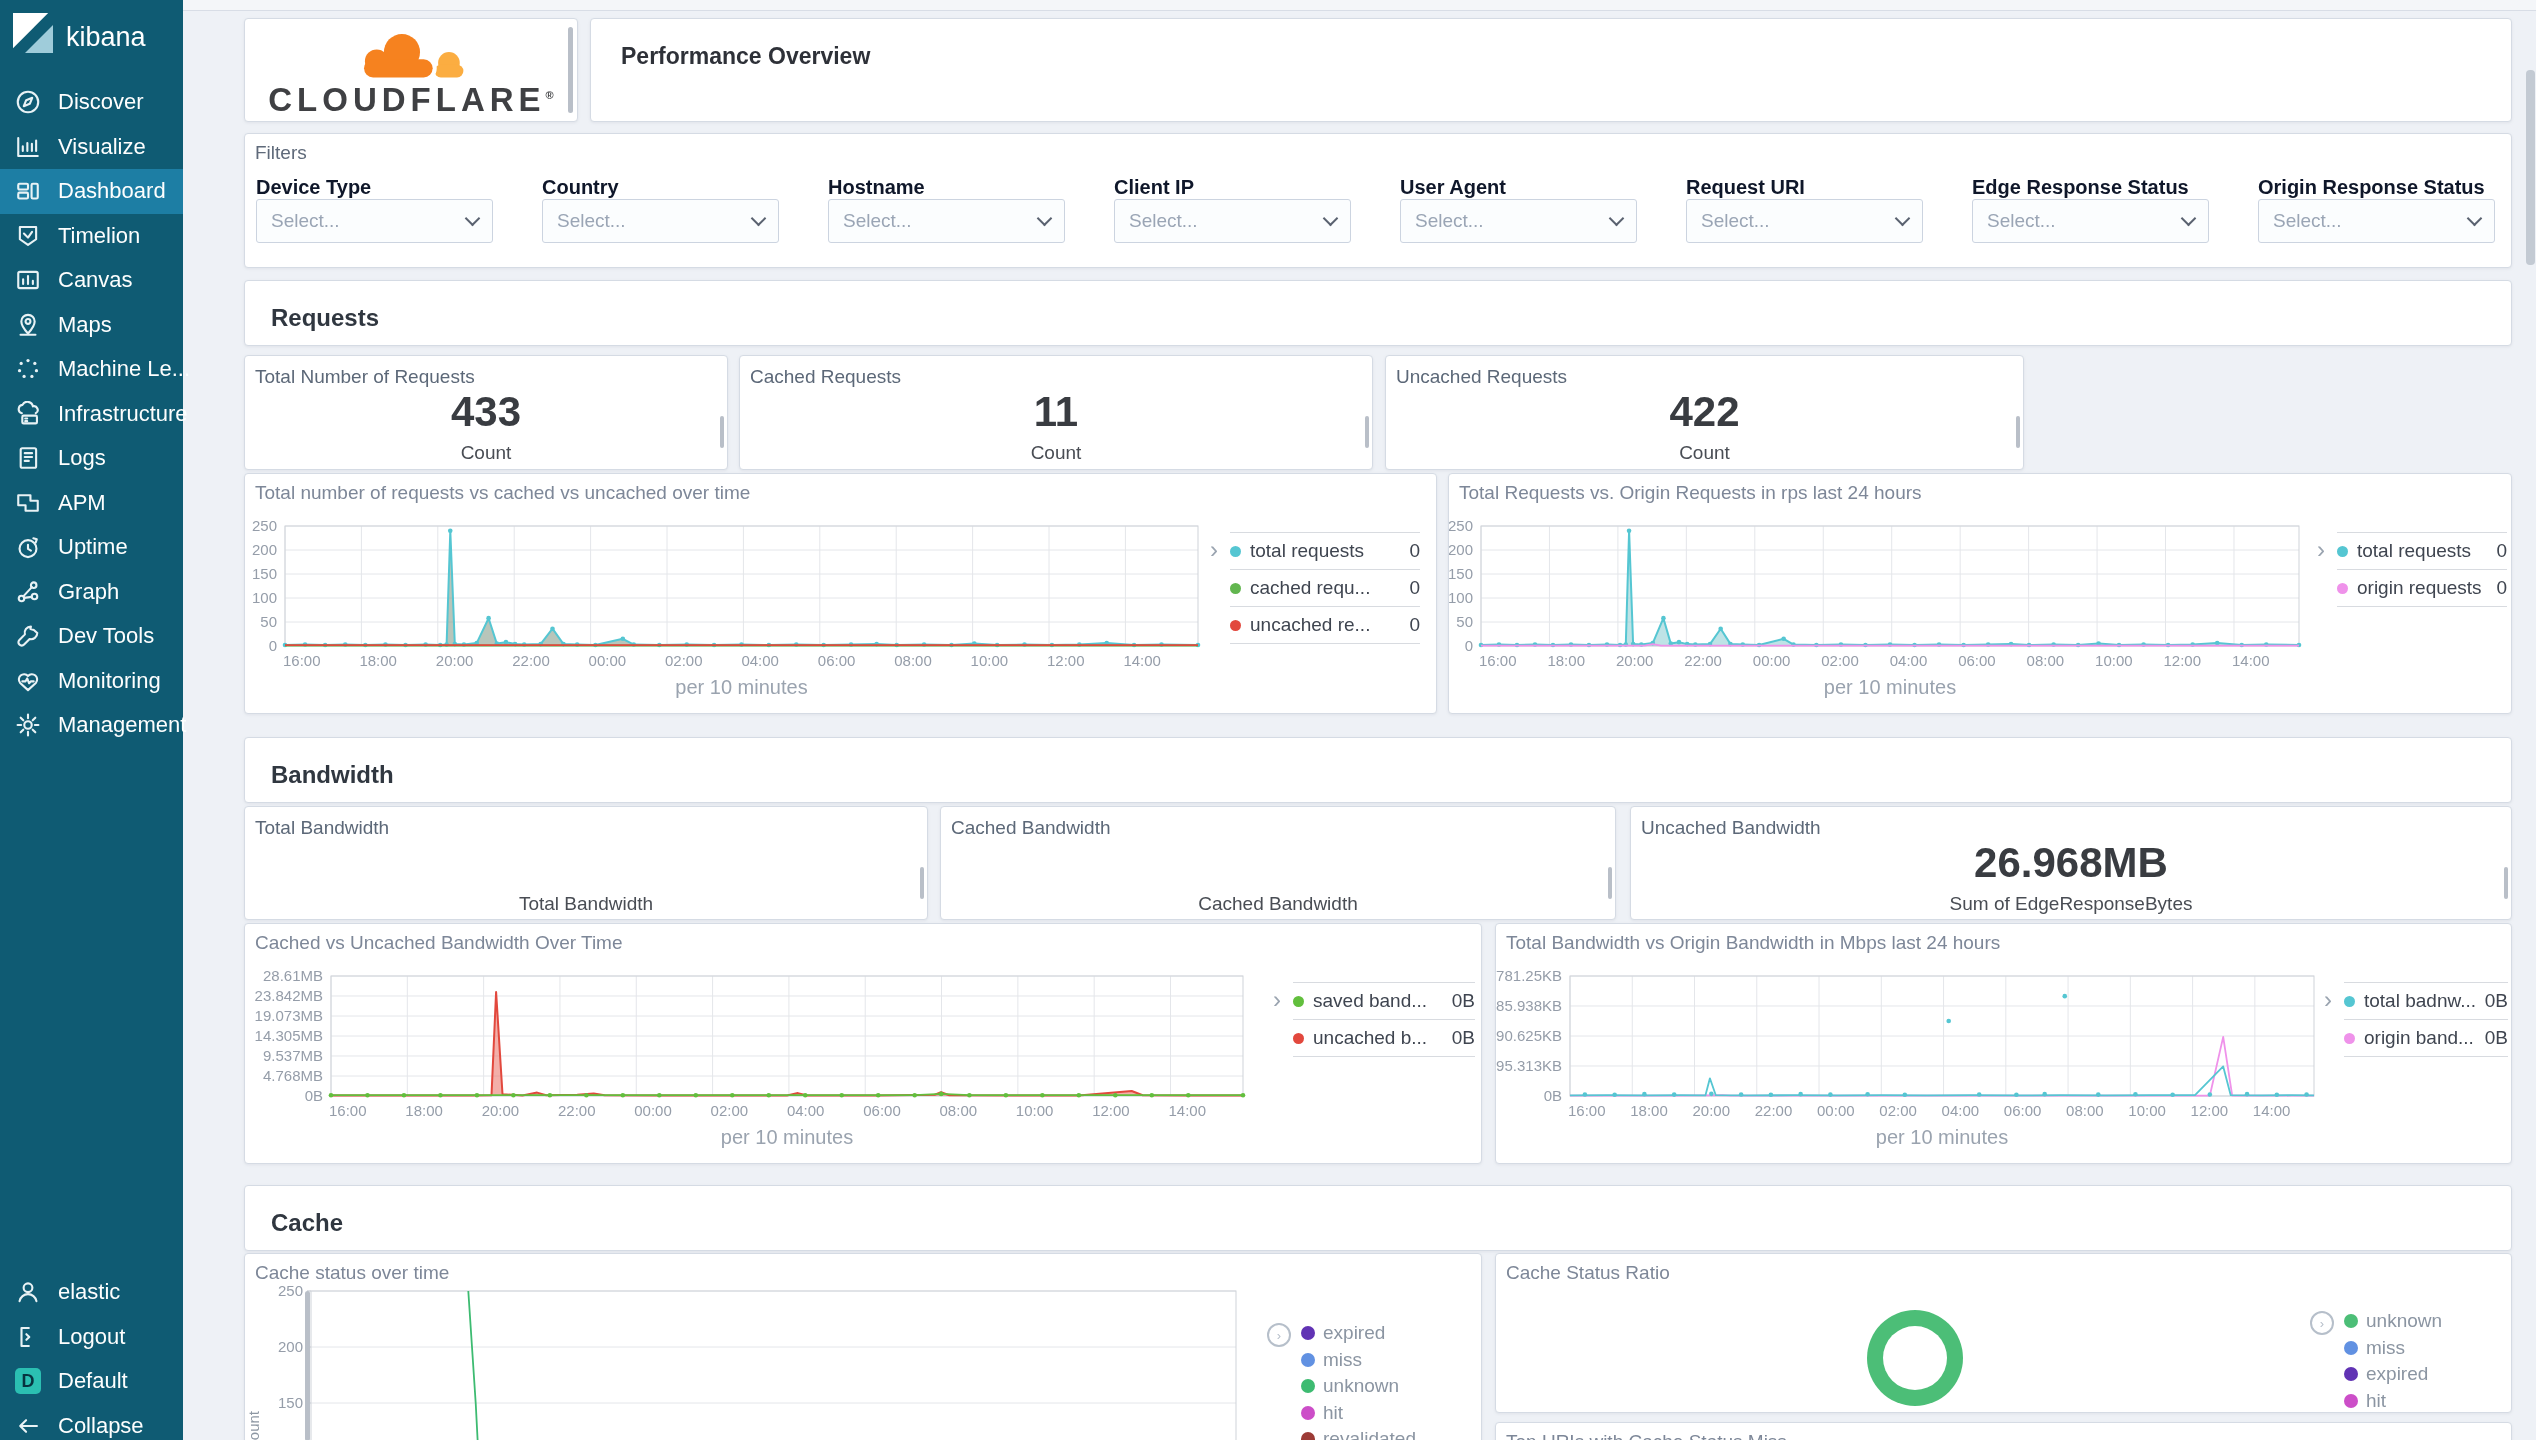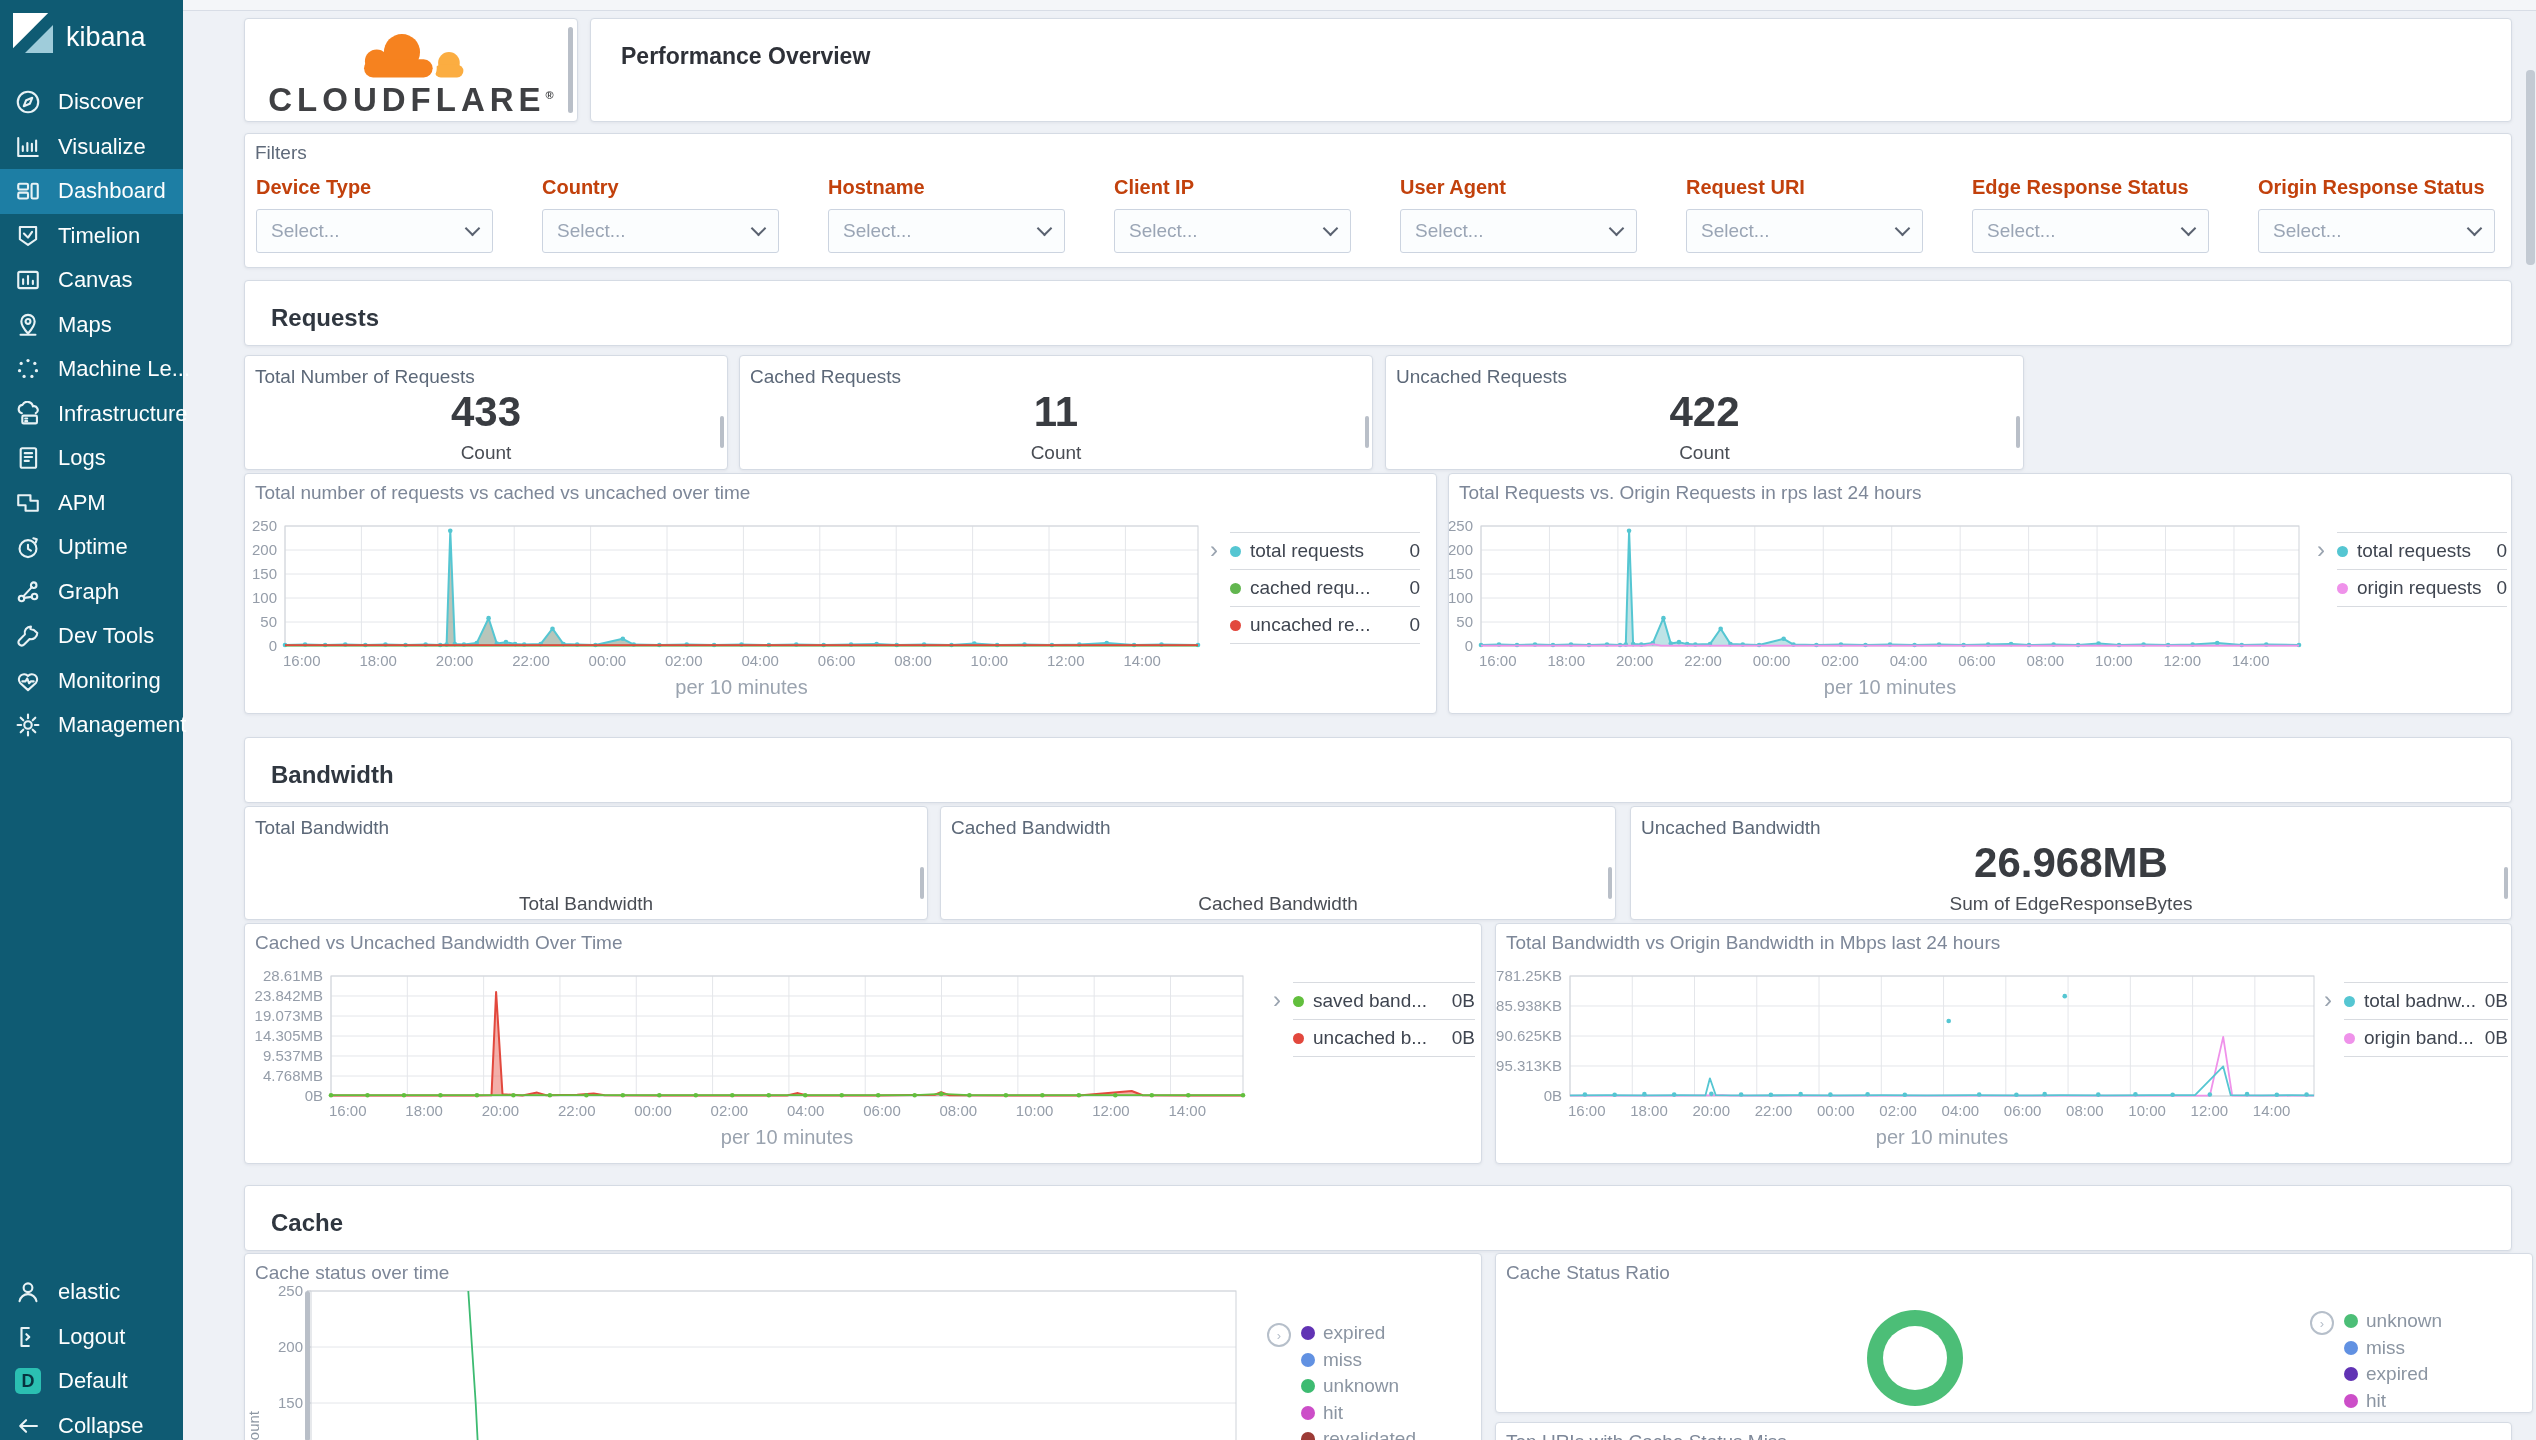--- a/index.html
+++ b/index.html
@@ -31,21 +31,21 @@
   .panel-title{position:absolute;left:10px;top:8px;font-size:19px;color:#7d8798;white-space:nowrap;}
   .section-title{margin:8px;padding:15px 18px;font-size:24px;font-weight:700;color:#303740;}
   #cf-logo-panel{display:flex;flex-direction:column;align-items:center;justify-content:center;}
   .cf-text{font-size:33px;font-weight:700;letter-spacing:5px;color:#3f4043;line-height:1;margin-top:2px;}
   .cf-text sup{font-size:11px;letter-spacing:0;}
   #overview-title{position:absolute;left:30px;top:24px;font-size:23px;font-weight:700;color:#2e3138;}
 
   
   #filters-row{position:absolute;left:11px;top:42px;display:flex;gap:49px;}
   .f-field{width:237px;}
-  .f-label{font-size:20px;font-weight:700;color:#c2410c;margin-bottom:10px;}
+  .f-label{font-size:20px;font-weight:700;color:#0f172a;}
   .f-select{height:42px;background:#fbfdfe;border:1px solid #ccd4e0;border-radius:3px;display:flex;
             align-items:center;justify-content:space-between;padding:0 14px;color:#9aa5b5;font-size:19px;cursor:pointer;}
   .chev-down{width:9px;height:9px;border-right:2px solid #5a6270;border-bottom:2px solid #5a6270;
              transform:rotate(45deg);margin-top:-5px;flex:0 0 auto;}
 
   
   .metric-title{position:absolute;left:10px;top:10px;font-size:19px;color:#5c6878;white-space:nowrap;}
   .metric-value{position:absolute;left:0;right:0;top:32px;text-align:center;font-size:42px;font-weight:700;color:#393c41;}
   .metric-label{position:absolute;left:0;right:0;top:86px;text-align:center;font-size:19px;color:#494d54;}
   .scroll-thumb{position:absolute;background:#b9bfc8;border-radius:3px;}
@@ -798,21 +798,21 @@
             <span class="ldot" style="background: rgb(204, 78, 200);"></span>
             <span class="llabel">hit</span>
           </div>
           <div class="lrow">
             <span class="ldot" style="background: rgb(156, 59, 54);"></span>
             <span class="llabel">revalidated</span>
           </div>
         </div>
         <div class="scroll-thumb" style="left: 60px; top: 37px; width: 5px; height: 150px;"></div>
       </div>
-      <div class="panel" style="left: 1495px; top: 1253px; width: 1015px; height: 158px; padding-left: 21px;">
+      <div class="panel" style="left: 1495px; top: 1253px; width: 1015px; height: 158px;">
         <div class="panel-title">Cache Status Ratio</div>
         <div class="donut" style="left: 371px; top: 56px; width: 96px; height: 96px; background: conic-gradient(rgb(76, 190, 119) 326deg, rgb(76, 190, 119) 656.336deg, rgb(255, 255, 255) 656.336deg, rgb(255, 255, 255) 657.536deg, rgb(97, 145, 226) 657.536deg, rgb(97, 145, 226) 666.771deg, rgb(255, 255, 255) 666.771deg, rgb(255, 255, 255) 667.971deg, rgb(97, 51, 180) 667.971deg, rgb(97, 51, 180) 676.496deg, rgb(255, 255, 255) 676.496deg, rgb(255, 255, 255) 677.696deg, rgb(204, 78, 200) 677.696deg, rgb(204, 78, 200) 684.8deg, rgb(255, 255, 255) 684.8deg, rgb(255, 255, 255) 686deg);"></div>
         <span class="chev-circle" style="left: 814px; top: 57px;">›</span>
         <div class="legend-plain" style="left: 848px; top: 54px; width: 160px;">
           <div class="lrow">
             <span class="ldot" style="background: rgb(76, 190, 119);"></span>
             <span class="llabel">unknown</span>
           </div>
           <div class="lrow">
             <span class="ldot" style="background: rgb(97, 145, 226);"></span>

